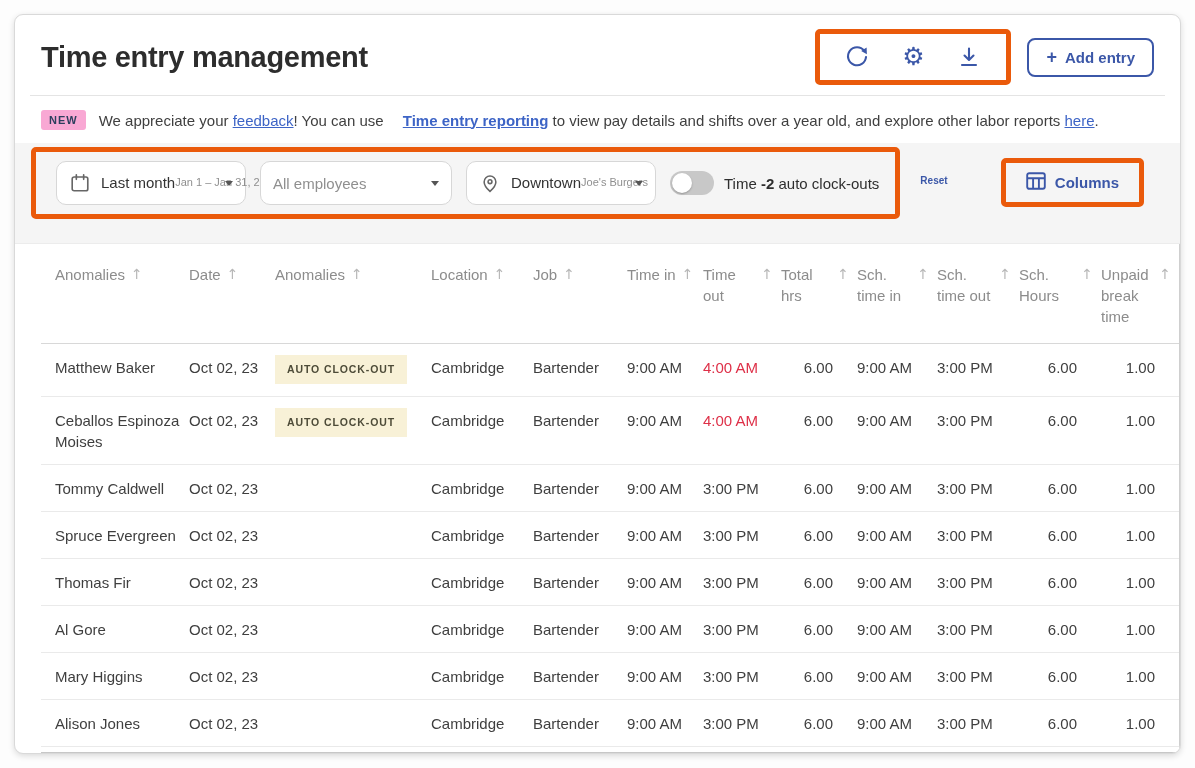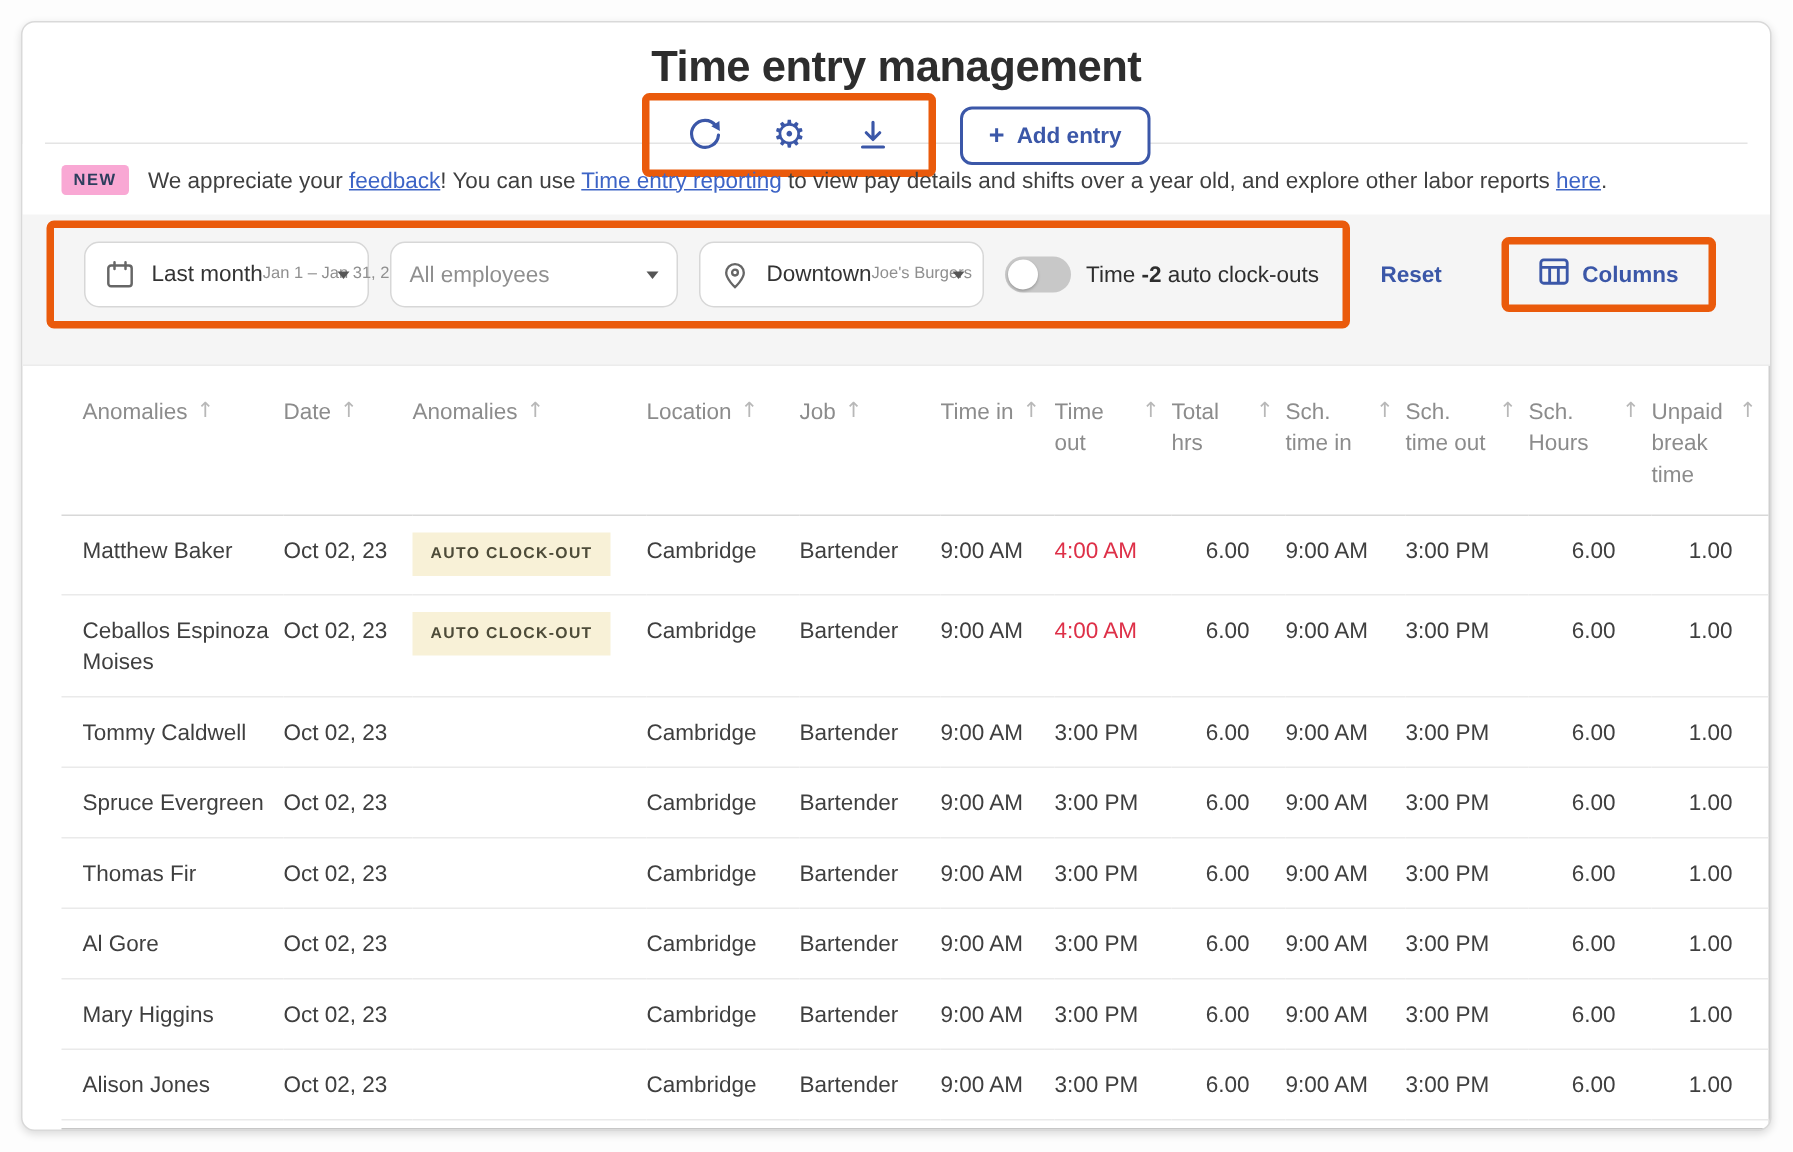--- a/index.html
+++ b/index.html
@@ -5,42 +5,42 @@
   * { margin:0; padding:0; box-sizing:border-box; }
   html,body { width:1195px; height:768px; background:#fdfdfd; font-family:"Liberation Sans", sans-serif; }
 
   .card {
     position:relative; margin:14px; width:1167px; height:740px;
     background:#ffffff; border:1px solid #d9d9d9; border-radius:9px;
     box-shadow:0 2px 6px rgba(0,0,0,0.14); overflow:hidden;
   }
 
   
-  .hdr { display:flex; align-items:center; justify-content:space-between; padding:14px 26px 10px 26px; height:80px;flex-direction:column; }
+  .hdr { display:flex; align-items:center; justify-content:space-between; padding:14px 26px 10px 26px; height:80px; }
   .page-title { font-size:29px; font-weight:600; color:#2d2d2d; letter-spacing:-0.3px; }
   .hdr-right { display:flex; align-items:center; gap:16px; }
 
   .annot { border:5px solid #ea5a0b; border-radius:5px; }
   .annot-icons { display:inline-flex; align-items:center; gap:30px; padding:10px 24px; }
   .tb-icon { display:inline-flex; align-items:center; justify-content:center; width:26px; height:26px; color:#3b57a8; cursor:pointer; }
   .tb-icon svg { display:block; }
   .gear-glyph { font-family:"DejaVu Sans", sans-serif; font-size:25px; line-height:26px; color:#3b57a8; }
 
   .add-btn { display:inline-flex; align-items:center; gap:8px; background:#fff; border:2px solid #3b57a8; border-radius:8px;
     padding:9px 17px; color:#3b57a8; font-size:15px; font-weight:bold; font-family:inherit; cursor:pointer; }
   .add-plus { font-size:18px; font-weight:bold; line-height:14px; }
 
   .hdr-rule { border-bottom:1px solid #e4e4e4; margin:0 15px; }
 
   
   .banner { display:flex; align-items:center; gap:13px; padding:14px 26px 13px 26px; background:#fff; }
   .new-badge { background:#f9a8d4; color:#2c3e5d; font-size:11px; font-weight:bold; letter-spacing:1px; border-radius:3px; padding:4px 8px; }
   .banner-text { font-size:15px; color:#3f3f3f; }
   .lnk { color:#3d64c6; text-decoration:underline; cursor:pointer; }
-  .lnk.bold { font-weight:normal; }
+  .lnk.bold { font-weight:bold;margin-left:15px; }
 
   
   .filter-strip { display:flex; align-items:flex-start; background:#f5f5f5; border-bottom:1px solid #ececec; padding:4px 16px 24px 16px; }
   .filter-group { display:inline-flex; align-items:center; gap:14px; padding:9px 16px 9px 20px; background:transparent; }
 
   .select-ctl { display:flex; align-items:center; gap:10px; background:#fff; border:1px solid #d7d7d7; border-radius:10px;
     height:44px; padding:5px 12px; cursor:pointer; }
   .ctl-date { width:190px; } .ctl-loc { width:190px; } .ctl-emp { width:192px; justify-content:space-between; }
   .ctl-texts { display:flex; flex-direction:row; flex:1; min-width:0; }
   .ctl-label { font-size:15px; color:#333; line-height:18px; white-space:nowrap; }
@@ -48,21 +48,21 @@
   .ctl-placeholder { font-size:15px; color:#8f8f8f; }
   .caret { width:0; height:0; border-left:4.5px solid transparent; border-right:4.5px solid transparent; border-top:5.5px solid #555; flex:none; }
   .ctl-icon { flex:none; display:flex; color:#666; }
 
   .toggle-wrap { display:flex; align-items:center; gap:10px; }
   .toggle { width:44px; height:24px; border-radius:12px; background:#c8c8c8; position:relative; cursor:pointer; flex:none; }
   .toggle-knob { position:absolute; left:2px; top:2px; width:20px; height:20px; border-radius:50%; background:#fff; box-shadow:0 1px 2px rgba(0,0,0,0.25); }
   .toggle-label { font-size:15px; color:#2e2e2e; white-space:nowrap; }
   .toggle-label b { font-weight:bold; }
 
-  .reset-btn { background:none; border:none; color:#3b57a8; font-weight:bold; font-size:15px; font-family:inherit;
+  .reset-btn { background:none; border:none; color:#3b57a8; font-weight:bold; font-size:10px; font-family:inherit;
     margin:28px 0 0 20px; cursor:pointer; }
   .strip-spacer { flex:1; }
   .annot-columns { display:inline-flex; margin:11px 20px 0 0; padding:7px 12px; }
   .columns-btn { display:inline-flex; align-items:center; gap:9px; background:none; border:none; color:#3b57a8;
     font-size:15px; font-weight:bold; font-family:inherit; cursor:pointer; padding:2px 8px; }
 
   
   .table-wrap { margin-left:26px; border-right:1px solid #cfcfcf; }
   table { border-collapse:collapse; table-layout:fixed; width:1138px; }
   th, td { text-align:left; vertical-align:top; padding:0 8px 0 0; }

